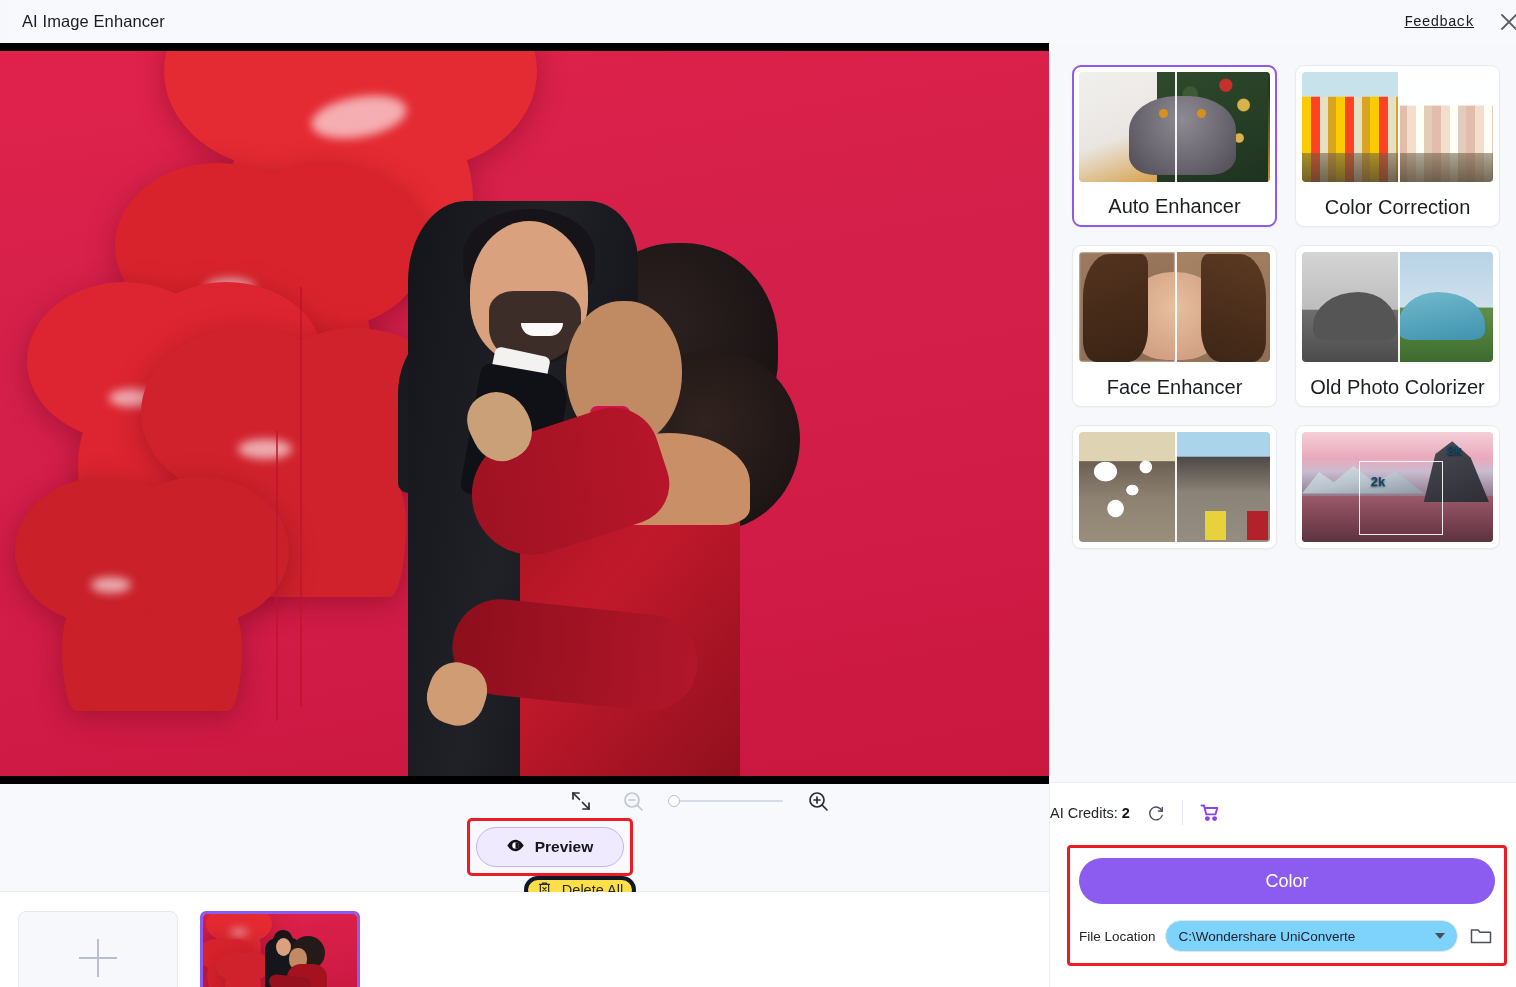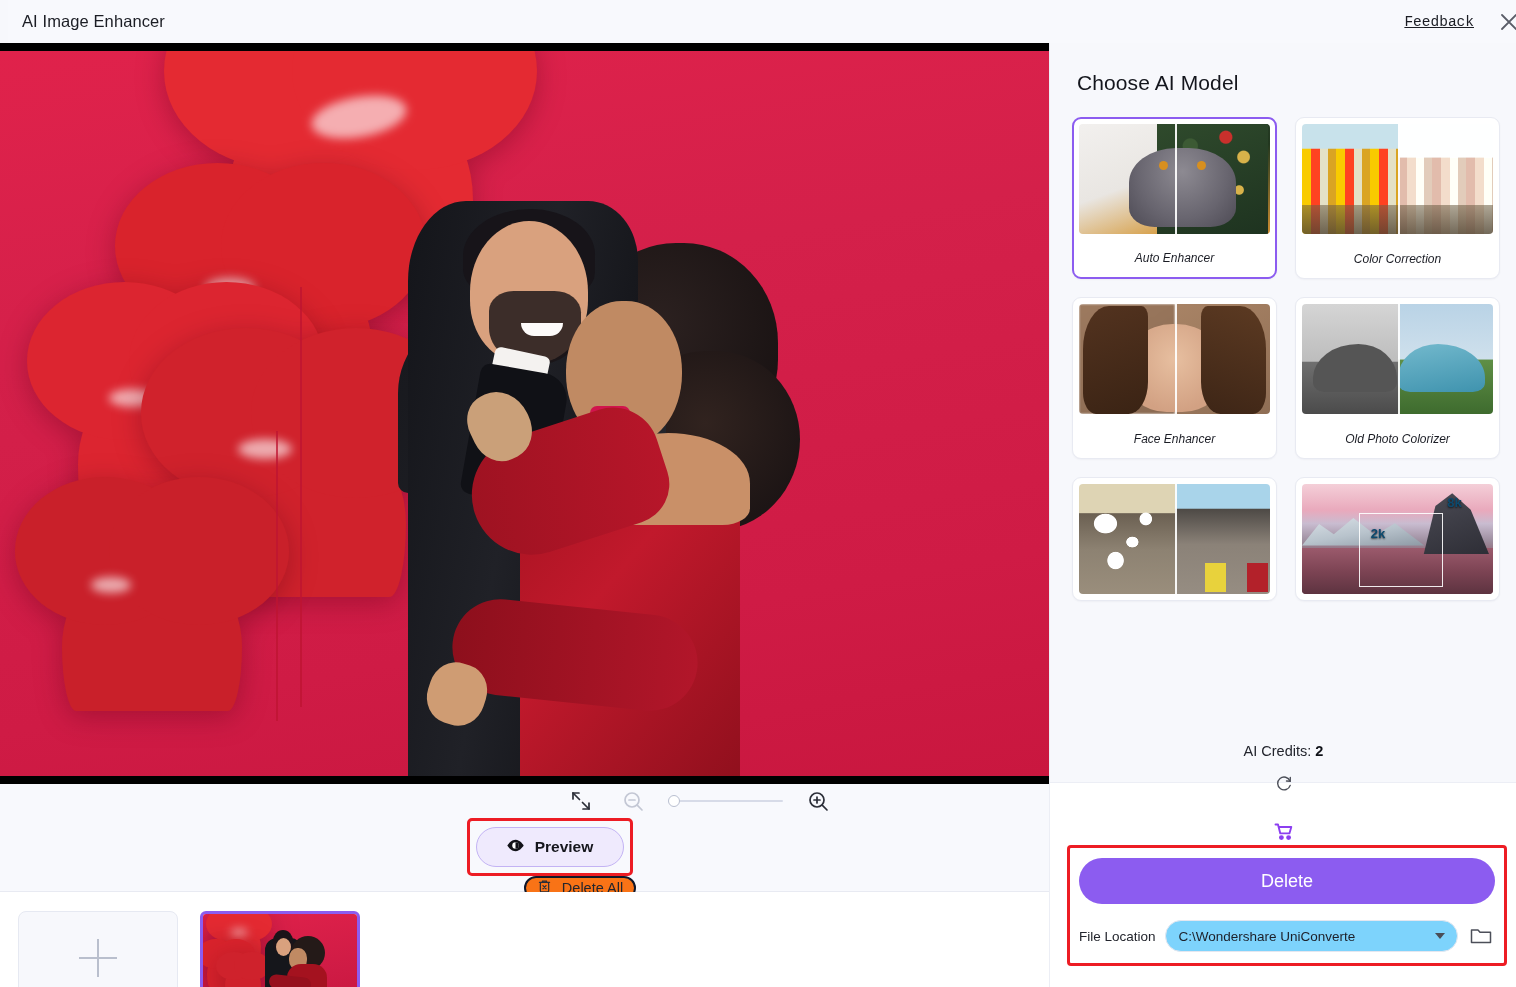--- a/index.html
+++ b/index.html
@@ -295,22 +295,22 @@
     font-weight: bold;
     color: #15161c;
     cursor: pointer;
   }
   .delete-btn {
     display: flex; align-items: center; justify-content: center;
     gap: 9px;
     margin-left: 110px;
     width: 112px; height: 38px;
     border-radius: 19px;
-    background: #f97316;
-    border: 2px solid #0f172a;
+    background: #fde047;
+    border: 4px solid #0f172a;
     font-size: 14.5px;
     color: #23252d;
     cursor: pointer;
   }
 
   
   .thumbstrip {
     position: absolute; left: 0; top: 849px;
     width: 1049px; height: 132px;
     background: #ffffff;
@@ -395,23 +395,22 @@
   .model-split {
     position: absolute;
     left: 50%; top: 0; bottom: 0;
     width: 2px;
     background: rgba(255,255,255,.92);
     z-index: 6;
   }
   .model-label {
     height: 38px;
     display: flex; align-items: center; justify-content: center;
-    font-size: 12px;
+    font-size: 20px;
     color: #1b1d25;
-    font-style: italic;
   }
 
   
   .t-cat-l { position:absolute; left:0; top:0; width:50%; height:100%;
     background: linear-gradient(160deg,#f2f0ee 0%, #e9e6e2 55%, #d59a3c 100%); filter: blur(.4px); }
   .t-cat-r { position:absolute; right:0; top:0; width:50%; height:100%;
     background: linear-gradient(150deg,#2c4430 0%, #22371f 45%, #d08e32 100%); }
   .t-cat-tree { position:absolute; right:2px; top:0; width:58%; height:100%;
     background: radial-gradient(circle at 30% 20%, #3c5a34 0 6%, transparent 7%),
                 radial-gradient(circle at 62% 12%, #c9302c 0 5%, transparent 6%),
@@ -491,24 +490,23 @@
 
   
   .panel-bottom {
     position: absolute;
     left: 0; bottom: 0;
     width: 467px; height: 205px;
     background: #ffffff;
     border-top: 1px solid #eceef5;
   }
   .credits-row {
-    display: flex; align-items: center; justify-content: flex-end;
+    display: flex; align-items: center; justify-content: flex-start;
     gap: 14px;
     height: 60px;
-    flex-direction: column;
   }
   .credits-text {
     font-size: 14.5px;
     color: #23252d;
   }
   .credits-text b { color: #101218; }
   .vsep {
     width: 1px; height: 24px;
     background: #e3e6ef;
   }
@@ -723,21 +721,20 @@
           <div style="position:absolute;left:86px;top:34px;width:18px;height:22px;background:#c08a63;border-radius:46%;"></div>
           <div style="position:absolute;left:84px;top:50px;width:40px;height:44px;background:#a4121f;border-radius:14px 14px 0 0;"></div>
           <div style="position:absolute;left:66px;top:62px;width:42px;height:14px;background:#96101d;border-radius:8px;transform:rotate(6deg);"></div>
         </div>
       </div>
     </div>
 
   </div>
 
   <div class="right-panel">
-    <div class="panel-title">Choose AI Model</div>
 
     <div class="model-grid">
 
       <div class="model-card selected">
         <div class="model-thumb">
           <div class="t-cat-l"></div>
             <div class="t-cat-r"></div>
             <div class="t-cat-tree"></div>
           <div class="t-cat-body"></div>
           <div class="t-cat-eye" style="left:42%;"></div>
@@ -821,21 +818,21 @@
           <svg width="22" height="22" viewBox="0 0 22 22" fill="none" stroke="#8c3ef0" stroke-width="1.9" stroke-linecap="round" stroke-linejoin="round">
             <path d="M2.5 3.5 H5 L7.3 12.4 H16.4 L18.3 6 H6"></path>
             <circle cx="8.4" cy="16.6" r="1.5" fill="#8c3ef0"></circle>
             <circle cx="15.6" cy="16.6" r="1.5" fill="#8c3ef0"></circle>
           </svg>
         </div>
       </div>
 
       <div class="export-zone">
         <div class="export-btn">
-          <span>Delete</span>
+          <span>Color</span>
         </div>
         <div class="filerow">
           <div class="file-label">File Location</div>
           <div class="file-select">
             <span>C:\Wondershare UniConverte</span>
             <span class="caret"></span>
           </div>
           <div class="folder-btn">
             <svg width="24" height="22" viewBox="0 0 24 22" fill="none" stroke="#4c4f59" stroke-width="1.5" stroke-linejoin="round">
               <path d="M2.5 17.5 V5 H9 L11 7.2 H21.5 V17.5 Z"></path>

